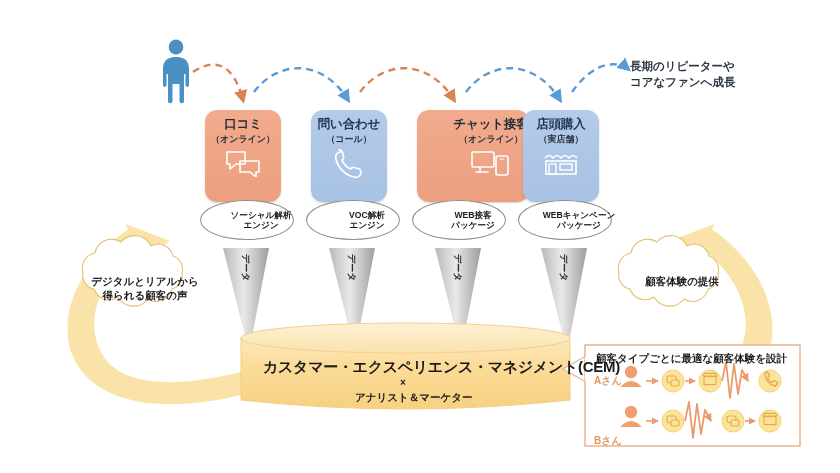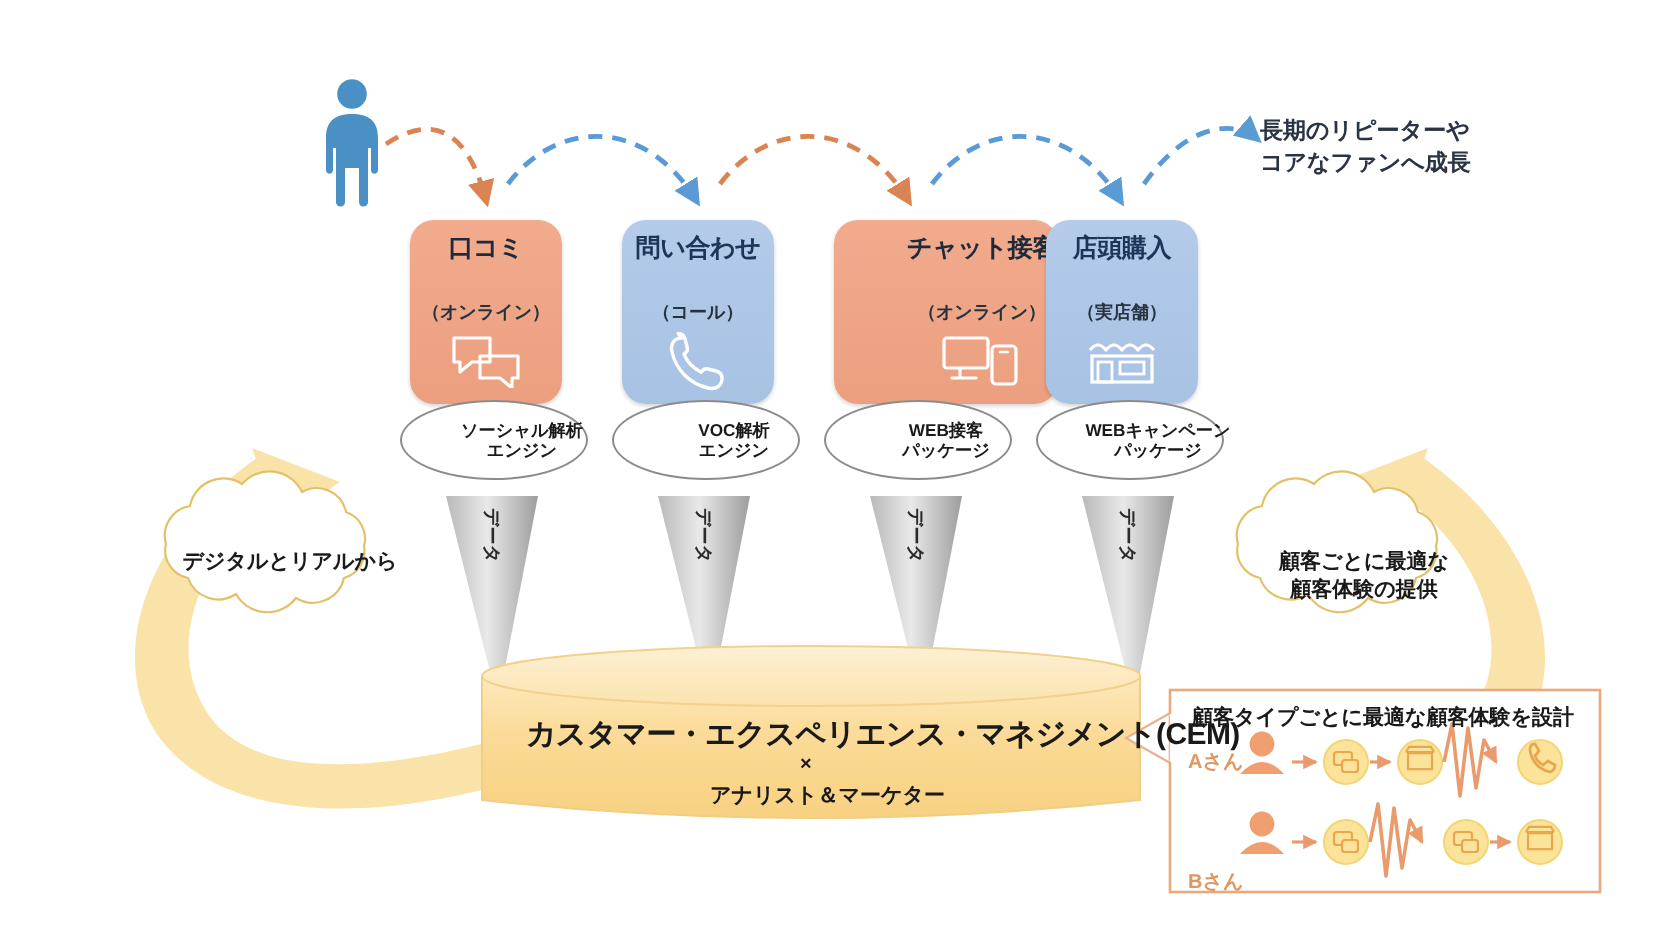--- a/index.html
+++ b/index.html
@@ -12,21 +12,21 @@
 
   
   .card{position:absolute;width:76px;height:92px;border-radius:12px;
         display:flex;flex-direction:column;align-items:center;
         box-shadow:0 1px 2px rgba(0,0,0,.18);}
   .card.orange{background:linear-gradient(180deg,#f2ab8d 0%,#eb9f7f 100%);}
   .card.blue{background:linear-gradient(180deg,#b4cbe9 0%,#a8c2e4 100%);}
   .card .t1{font-size:12.5px;font-weight:bold;color:#1f2b3a;margin-top:6px;
             letter-spacing:-.2px;white-space:nowrap;}
   .card.blue .t1{color:#1d3557;}
-  .card .t2{font-size:9px;font-weight:bold;color:#26323f;margin-top:17px;
+  .card .t2{font-size:9px;font-weight:bold;color:#26323f;margin-top:0;
             white-space:nowrap;}
   .card .cicon{margin-top:3px;}
 
   
   .ellipse{position:absolute;width:92px;height:38px;border:1px solid #8c8c8c;
            border-radius:50%;background:#fff;
            display:flex;flex-direction:column;align-items:center;
            justify-content:center;line-height:1.18;}
   .ellipse span{font-size:8.6px;font-weight:bold;color:#1a1a1a;white-space:nowrap;margin-left:28px;}
 
@@ -299,23 +299,23 @@
   <div class="dlabel" style="left:358px;top:254px;">データ</div>
   <div class="dlabel" style="left:464px;top:254px;">データ</div>
   <div class="dlabel" style="left:570px;top:254px;">データ</div>
 
   <div class="cem-main" style="left:263px;top:358px;">カスタマー・エクスペリエンス・マネジメント(CEM)</div>
   <div class="cem-x" style="left:400px;top:377px;">×</div>
   <div class="cem-sub" style="left:355px;top:391px;">アナリスト＆マーケター</div>
 
   <div class="cloudtxt" style="left:85px;top:274px;width:120px;">
     <div>デジタルとリアルから</div>
+    <div>得られる顧客の声</div>
   </div>
   <div class="cloudtxt" style="left:622px;top:274px;width:120px;">
-    <div>顧客ごとに最適な</div>
     <div>顧客体験の提供</div>
   </div>
 
   <div class="growth" style="left:630px;top:58px;">
     <div>長期のリピーターや</div>
     <div>コアなファンへ成長</div>
   </div>
 
   <div class="callout-title" style="left:596px;top:352px;">顧客タイプごとに最適な顧客体験を設計</div>
   <div class="plabel" style="left:594px;top:374px;">Aさん</div>

